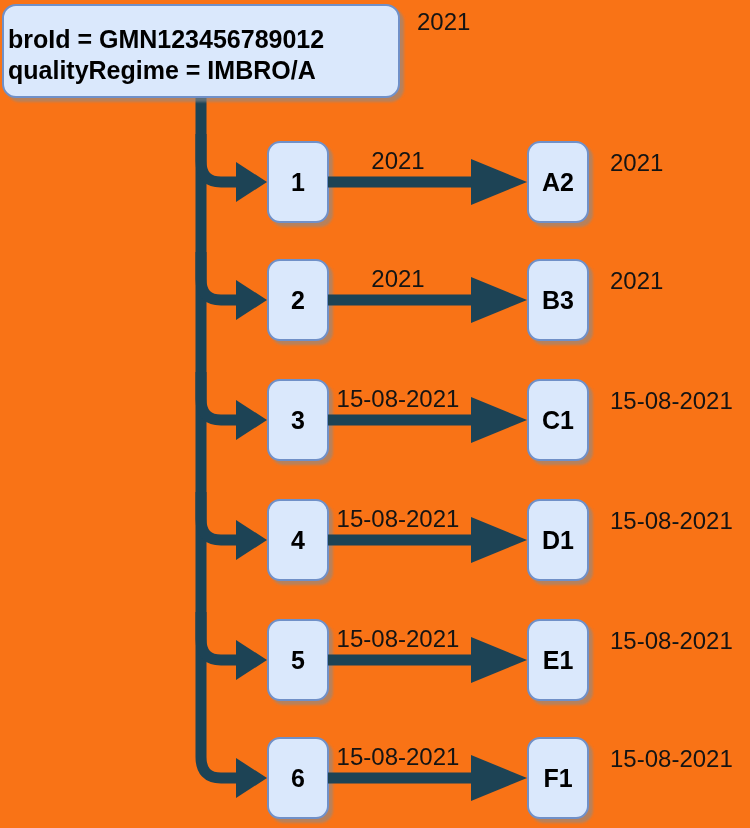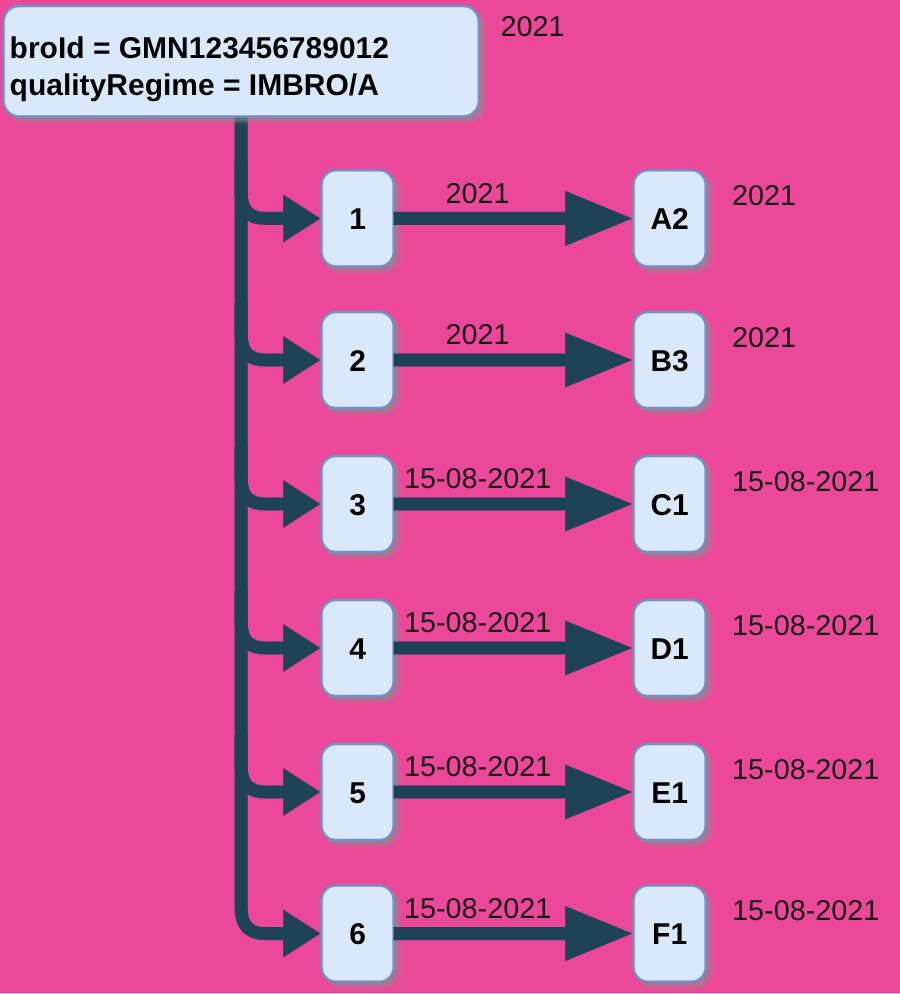--- a/index.html
+++ b/index.html
@@ -4,21 +4,21 @@
 <style>
   html, body {
     margin: 0;
     padding: 0;
     background: #ffffff;
   }
   #stage {
     position: relative;
     width: 750px;
     height: 828px;
-    background: #ec4899;
+    background: #f97316;
     overflow: hidden;
     font-family: "Liberation Sans", sans-serif;
   }
   svg text {
     font-family: "Liberation Sans", sans-serif;
   }
   .node-box {
     fill: var(--node-fill, #dae8fc);
     stroke: var(--node-stroke, #7090c8);
     stroke-width: 2;

